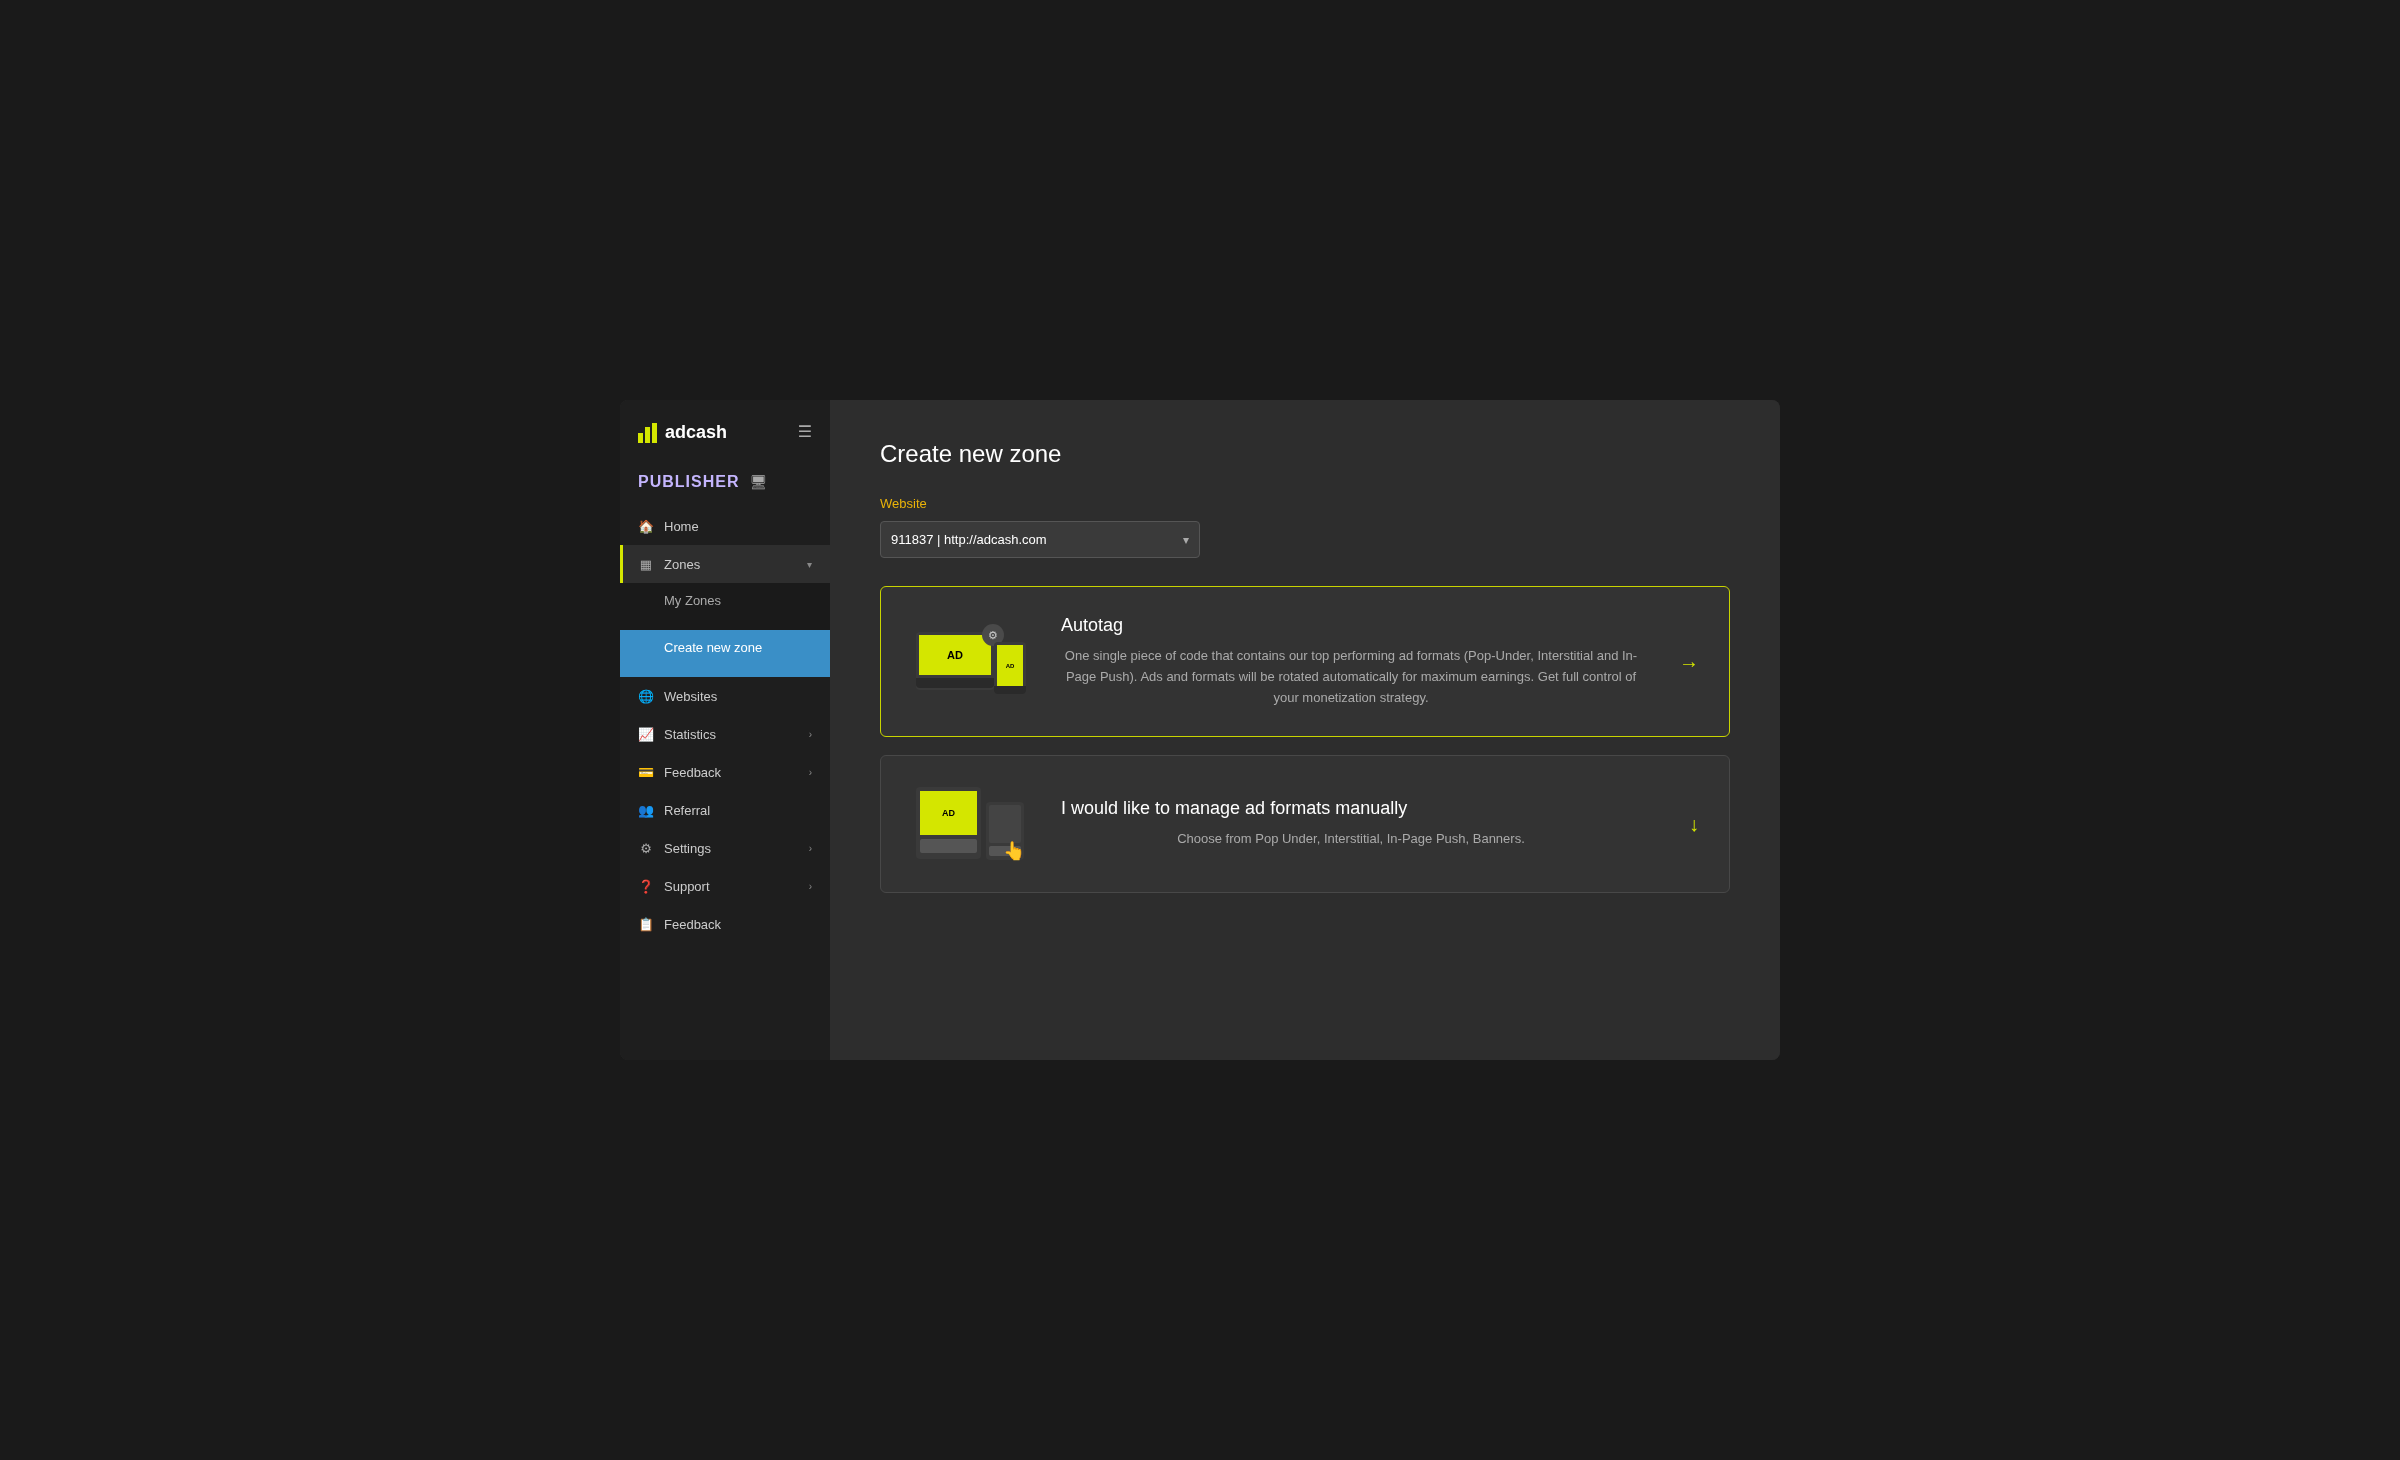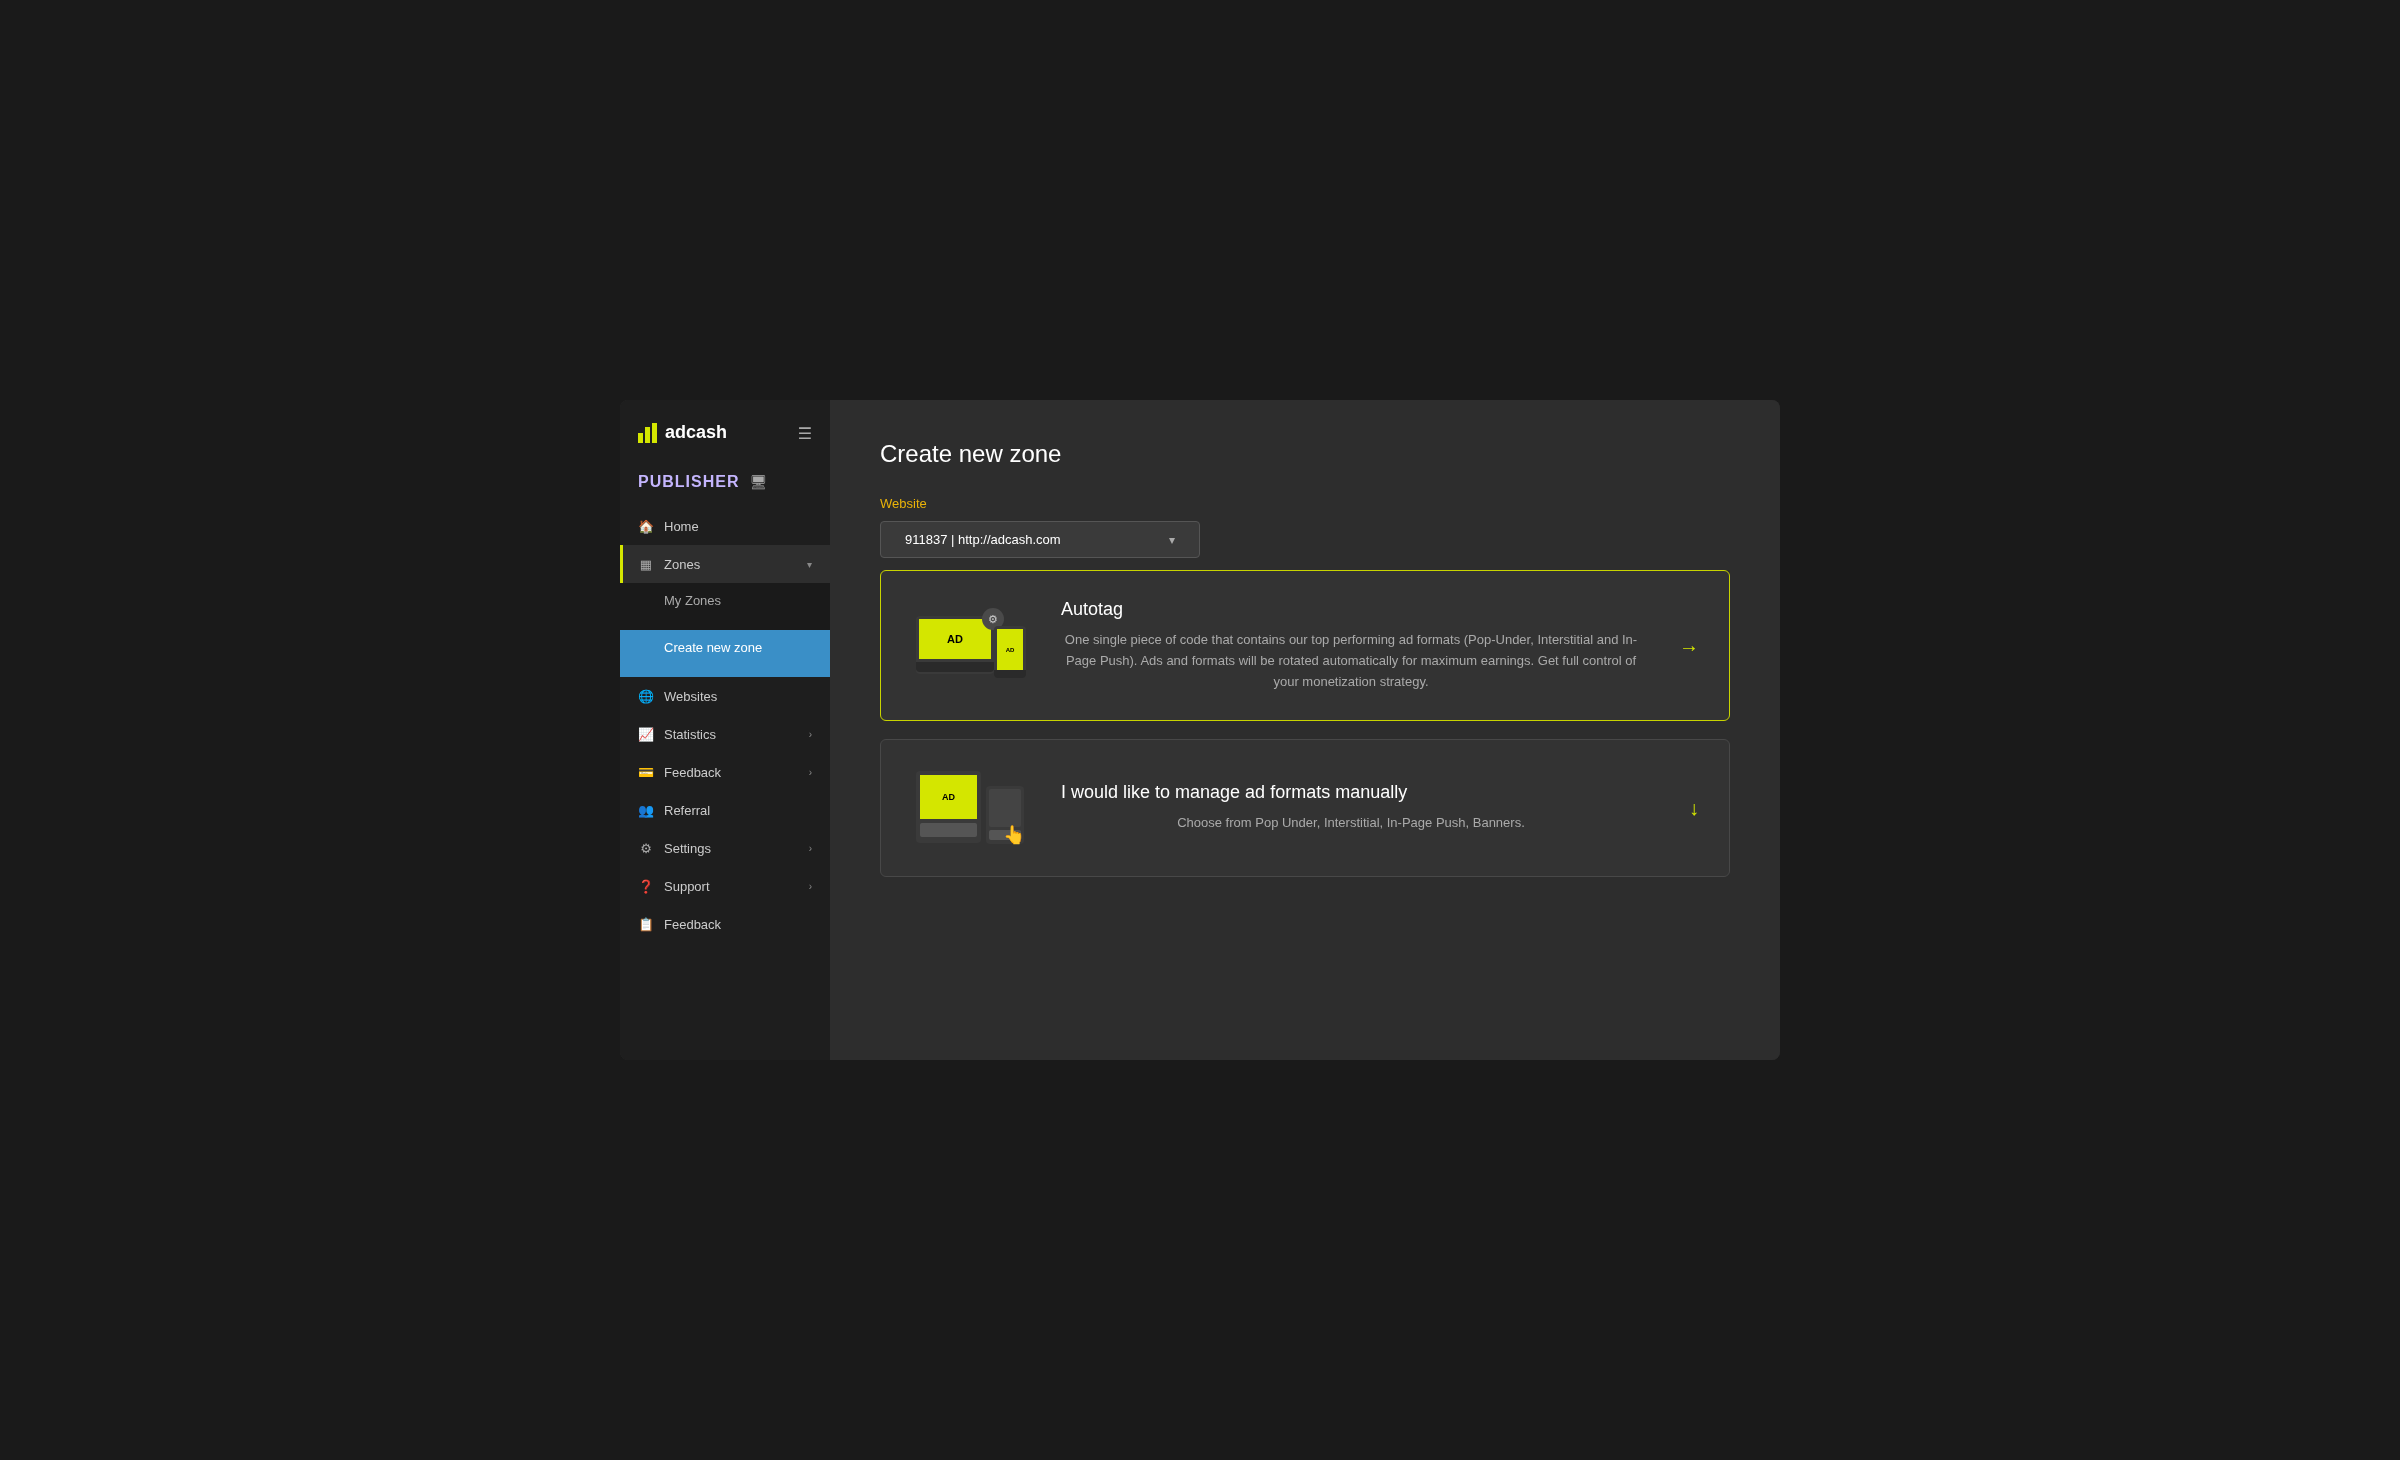--- a/index.html
+++ b/index.html
@@ -23,21 +23,21 @@
     
     .sidebar {
       width: 210px;
       background: #1e1e1e;
       flex-shrink: 0;
       display: flex;
       flex-direction: column;
     }
     .logo-area {
       display: flex;
-      align-items: flex-end;
+      align-items: flex-start;
       justify-content: space-between;
       padding: 22px 18px;
     }
     .logo {
       display: flex;
       align-items: center;
       gap: 8px;
     }
     .logo-bars {
       display: flex;
@@ -153,23 +153,23 @@
       color: #eab308;
       font-size: 13px;
       margin-bottom: 10px;
     }
     .website-dropdown {
       display: flex;
       align-items: center;
       background: #3a3a3a;
       border: 1px solid #555;
       border-radius: 4px;
-      padding: 10px 24px;
+      padding: 10px 10px;
       width: 320px;
-      margin-bottom: 12px;
+      margin-bottom: 28px;
       cursor: pointer;
       justify-content: space-between;
     }
     .website-dropdown-text { color: #fff; font-size: 13px; }
     .dropdown-chevron { color: #aaa; font-size: 12px; }
     
     .zone-card {
       background: #333;
       border: 1px solid #484848;
       border-radius: 6px;

